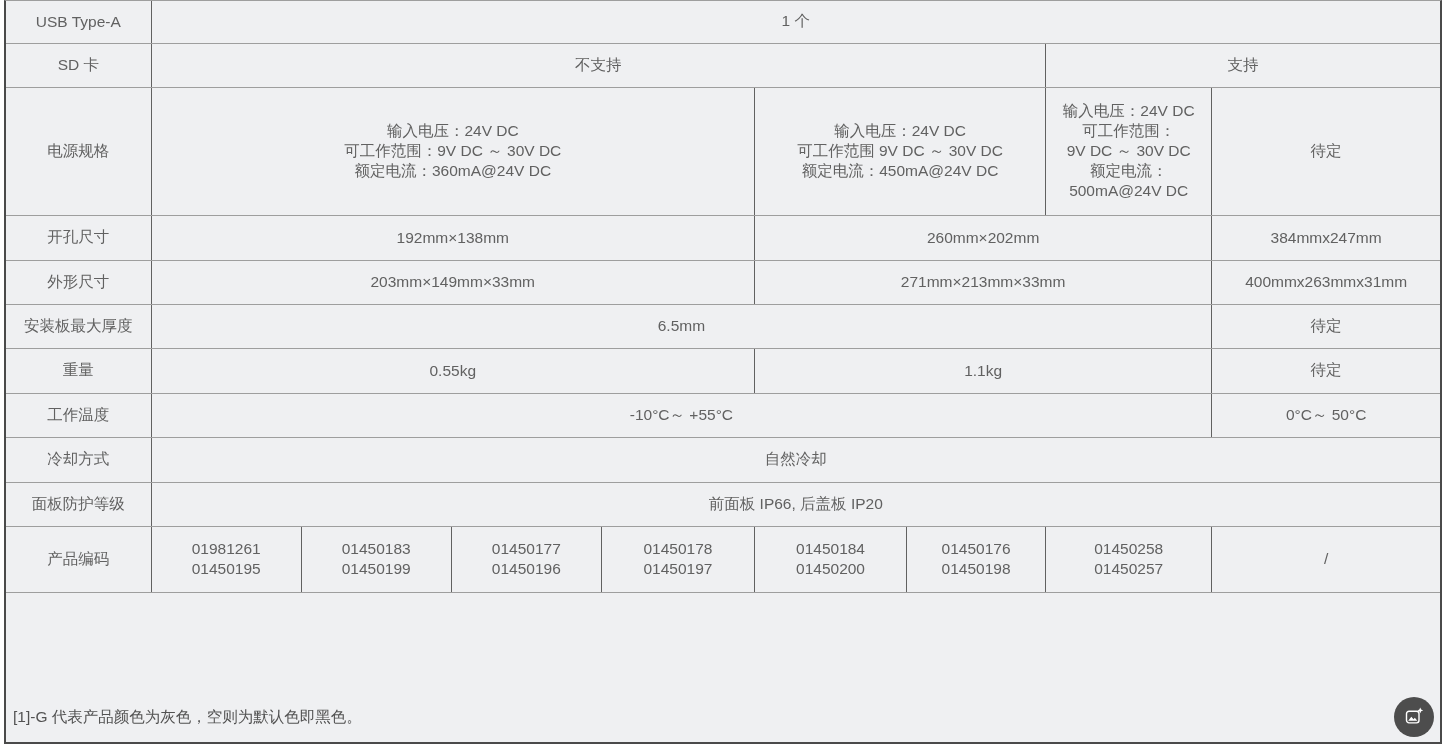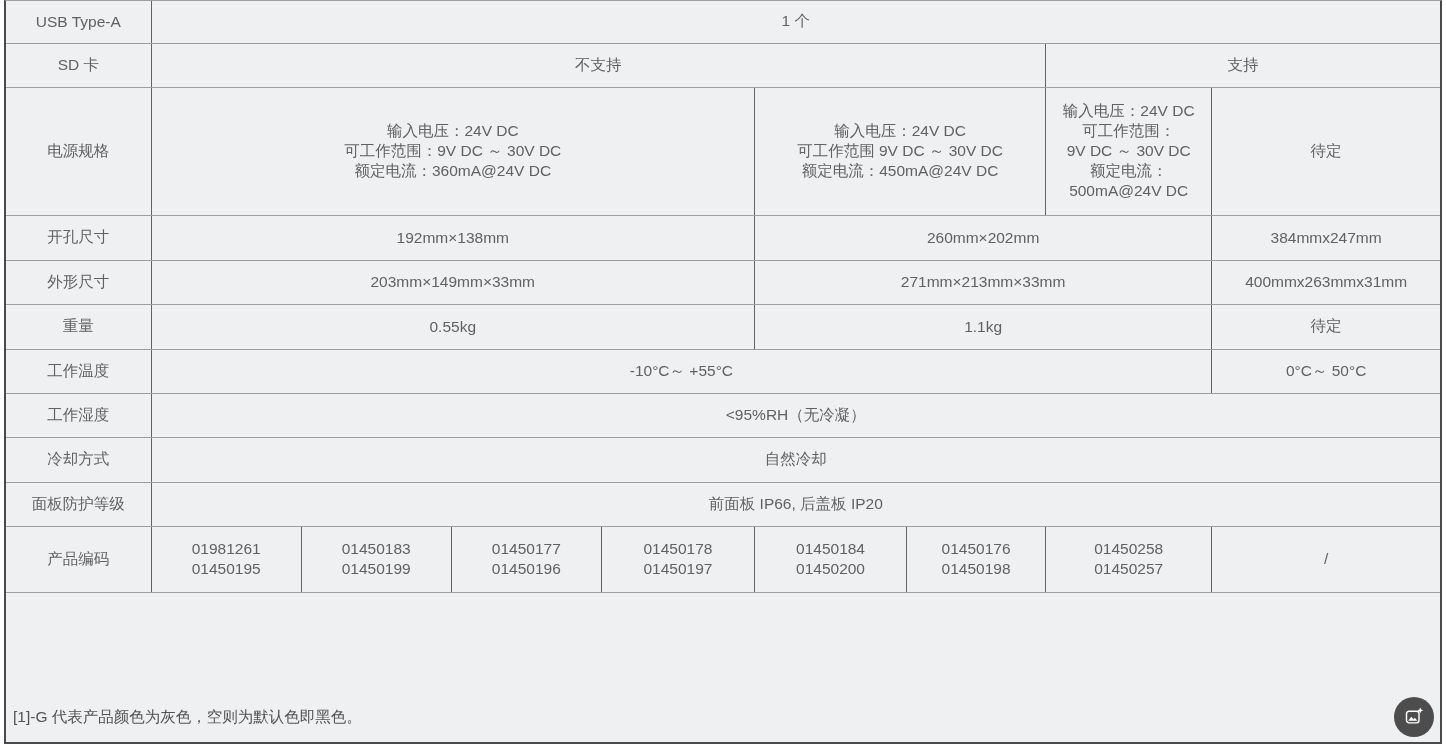--- a/index.html
+++ b/index.html
@@ -94,39 +94,40 @@
       <td>384mmx247mm</td>
     </tr>
 
     <tr class="h44">
       <td>外形尺寸</td>
       <td colspan="4">203mm×149mm×33mm</td>
       <td colspan="3">271mm×213mm×33mm</td>
       <td>400mmx263mmx31mm</td>
     </tr>
 
+    <tr class="h44">
+      <td>安装板最大厚度</td>
+      <td colspan="7">6.5mm</td>
+      <td>待定</td>
+    </tr>
 
     <tr class="h45">
       <td>重量</td>
       <td colspan="4">0.55kg</td>
       <td colspan="3">1.1kg</td>
       <td>待定</td>
     </tr>
 
     <tr class="h44">
       <td>工作温度</td>
       <td colspan="7">-10°C～ +55°C</td>
       <td>0°C～ 50°C</td>
     </tr>
 
 
-    <tr class="h44">
-      <td>工作湿度</td>
-      <td colspan="8">&lt;95%RH（无冷凝）</td>
-    </tr>
 
     <tr class="h45">
       <td>冷却方式</td>
       <td colspan="8">自然冷却</td>
     </tr>
 
     <tr class="h44">
       <td>面板防护等级</td>
       <td colspan="8">前面板 IP66, 后盖板 IP20</td>
     </tr>

